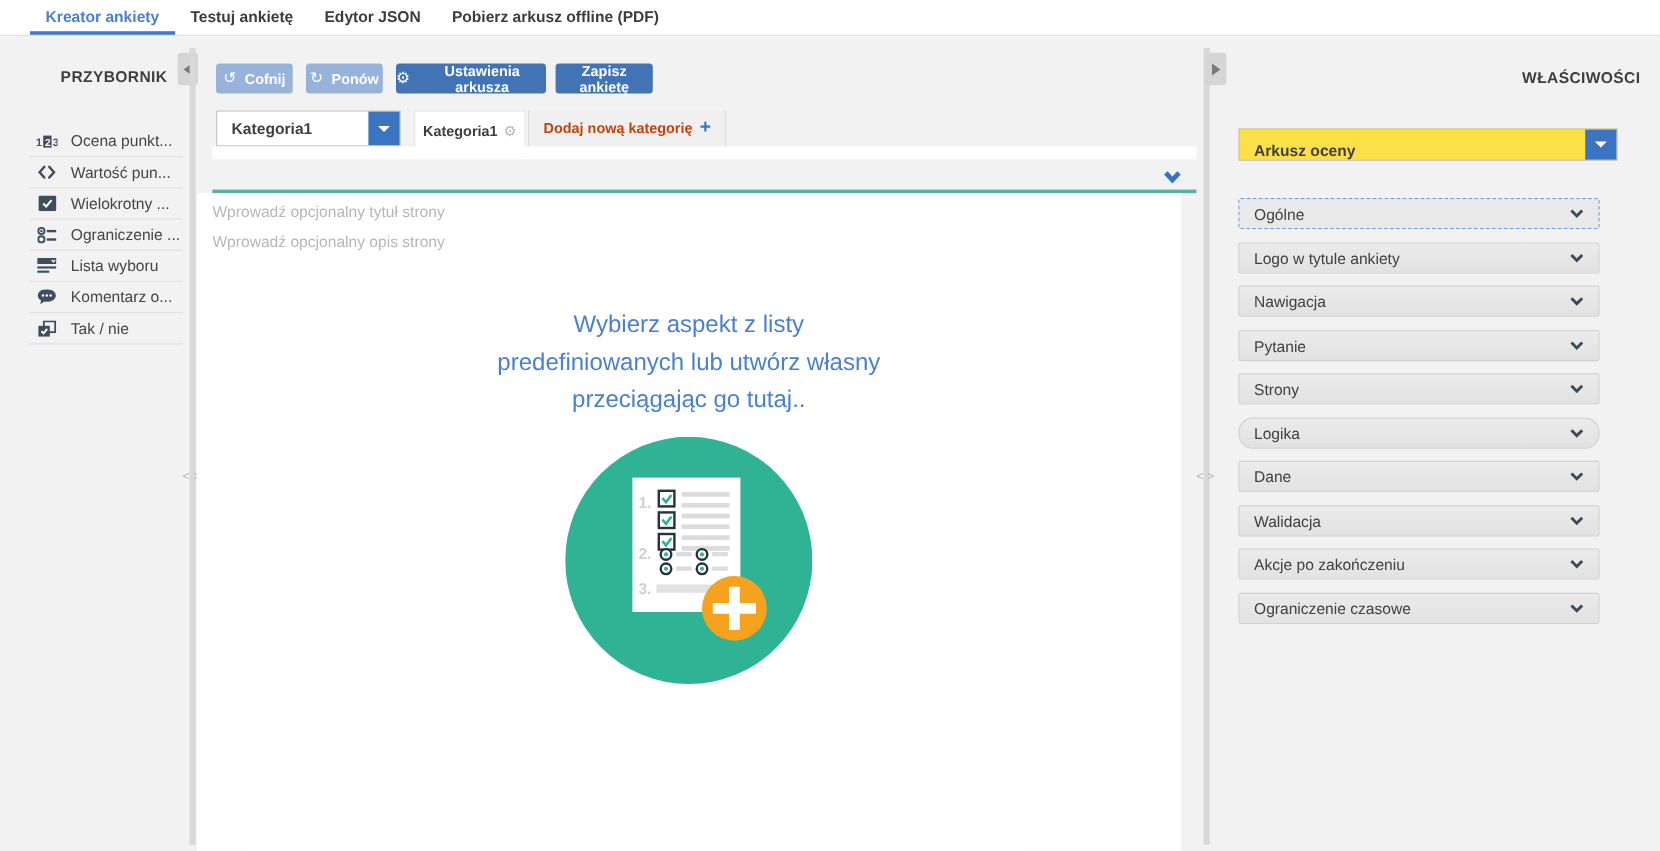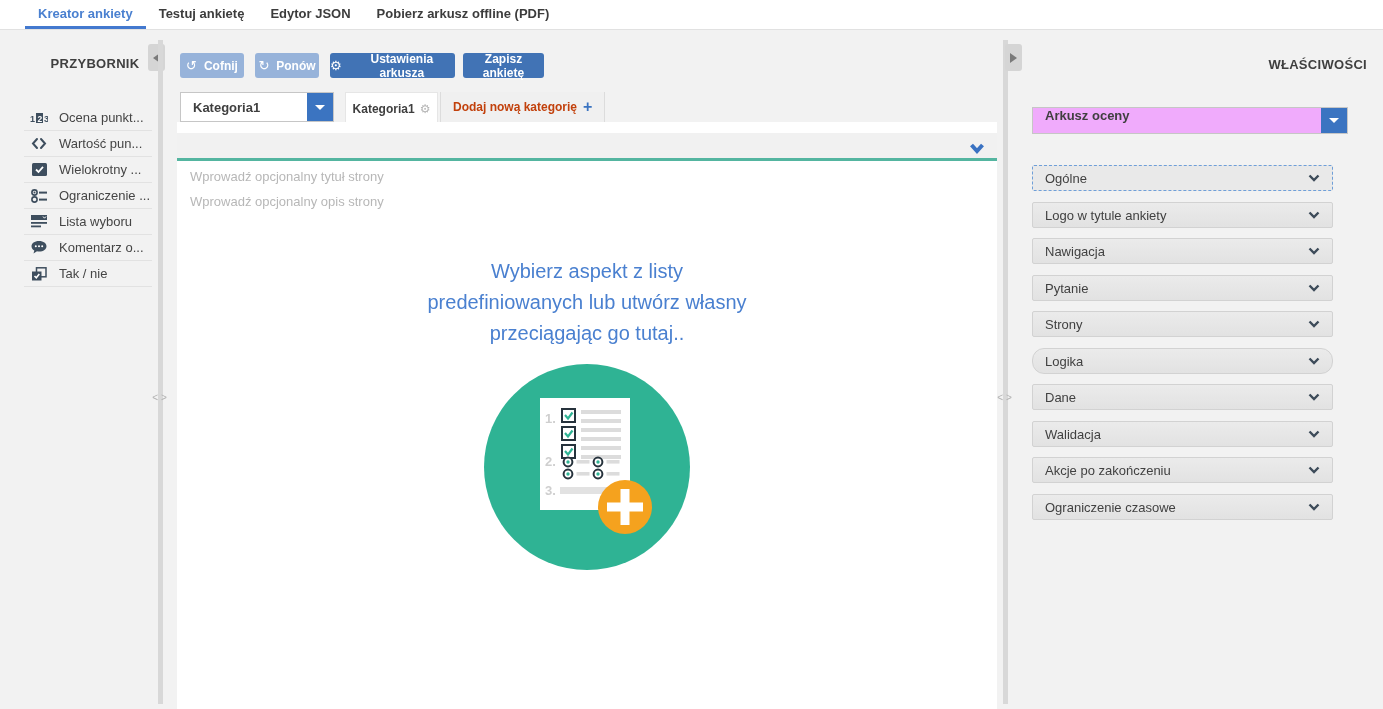--- a/index.html
+++ b/index.html
@@ -58,31 +58,31 @@
                  border-left:1px solid #dcdcdc; border-right:1px solid #dcdcdc; display:flex;
                  align-items:center; gap:6px; padding:0 12px; cursor:pointer; }
   .cat-tab-add .lbl { font-size:12px; font-weight:bold; color:#c2410c; white-space:nowrap; }
   .cat-tab-add .plus { color:#3b74c1; font-size:16px; font-weight:bold; line-height:12px; }
 
   
   .white-strip { position:absolute; left:177px; top:122px; width:820px; height:11px; background:#fff; }
   .gray-band  { position:absolute; left:177px; top:133px; width:820px; height:25px; background:#f1f1f1; }
   .page-chevron { position:absolute; left:969px; top:140px; cursor:pointer; }
   .teal-line { position:absolute; left:177px; top:158px; width:820px; height:3px; background:#54b5a0; }
-  .survey-page { position:absolute; left:177px; top:161px; width:820px; height:548px; background:#fff; }
+  .survey-page { position:absolute; left:164px; top:161px; width:820px; height:548px; background:#fff; }
   .ph { position:absolute; left:13px; font-size:13px; color:#b7b7b7; cursor:text; }
   .empty-msg { position:absolute; left:245px; top:95px; width:330px; text-align:center;
                font-size:20px; line-height:31px; color:#4a80d0; }
   .illus { position:absolute; left:307px; top:203px; }
 
   
   .props-title { position:absolute; left:1100px; top:57px; width:267px; text-align:right;
                  font-size:13px; font-weight:bold; color:#3f3f3f; letter-spacing:.3px; }
-  .obj-select { position:absolute; left:1032px; top:107px; width:316px; height:27px; background:#f0abfc;
-                border:1px solid #c6c6c6; display:flex; align-items:flex-start; cursor:pointer; }
+  .obj-select { position:absolute; left:1032px; top:107px; width:316px; height:27px; background:#fde047;
+                border:1px solid #c6c6c6; display:flex; align-items:flex-end; cursor:pointer; }
   .obj-select .sel-text { flex:1; padding-left:12px; font-size:13px; font-weight:bold; color:#3f3f3f; }
   .acc { position:absolute; left:1032px; width:301px; height:26px;
          background:linear-gradient(#ebebeb,#e2e2e2); border:1px solid #d2d2d2; border-radius:2px;
          display:flex; align-items:center; cursor:pointer; padding:0 12px; }
   .acc .lbl { flex:1; font-size:13px; color:#414141; }
   .acc.focused { border:1px dashed #6f9fd8; background:#e9e9e9; }
 </style>
 </head>
 <body>
 

